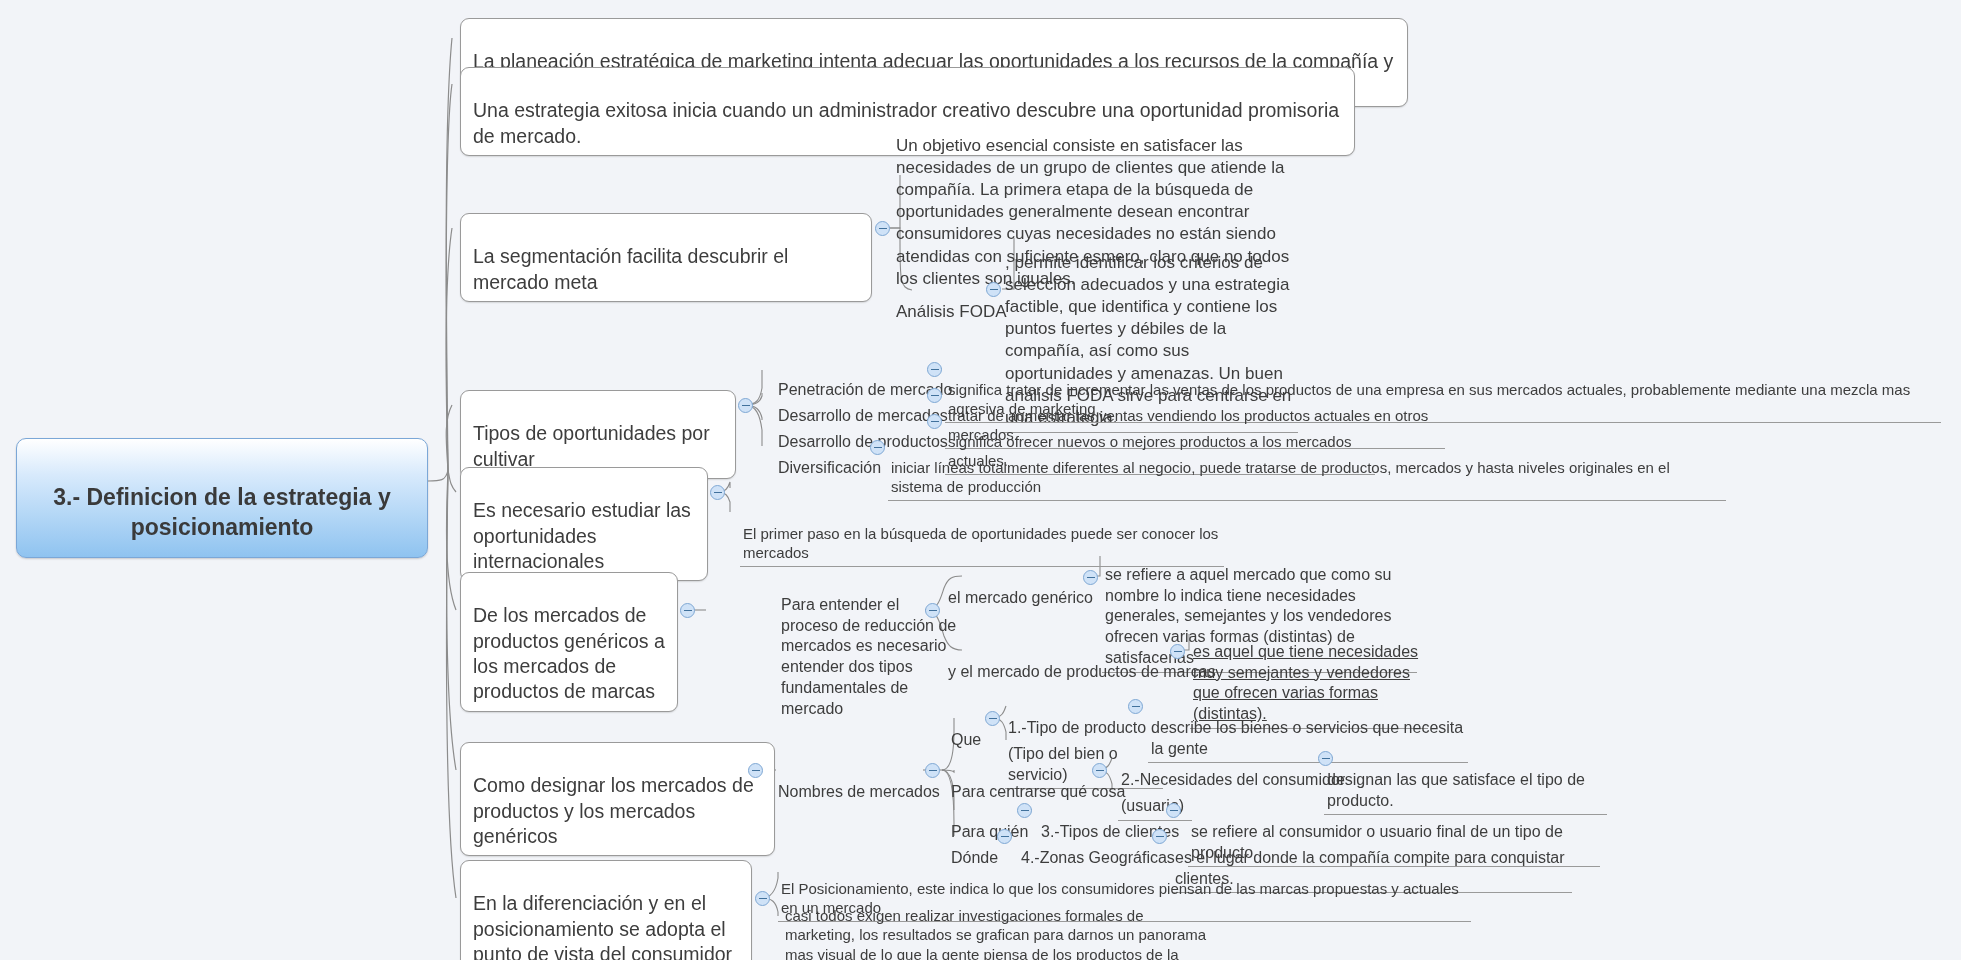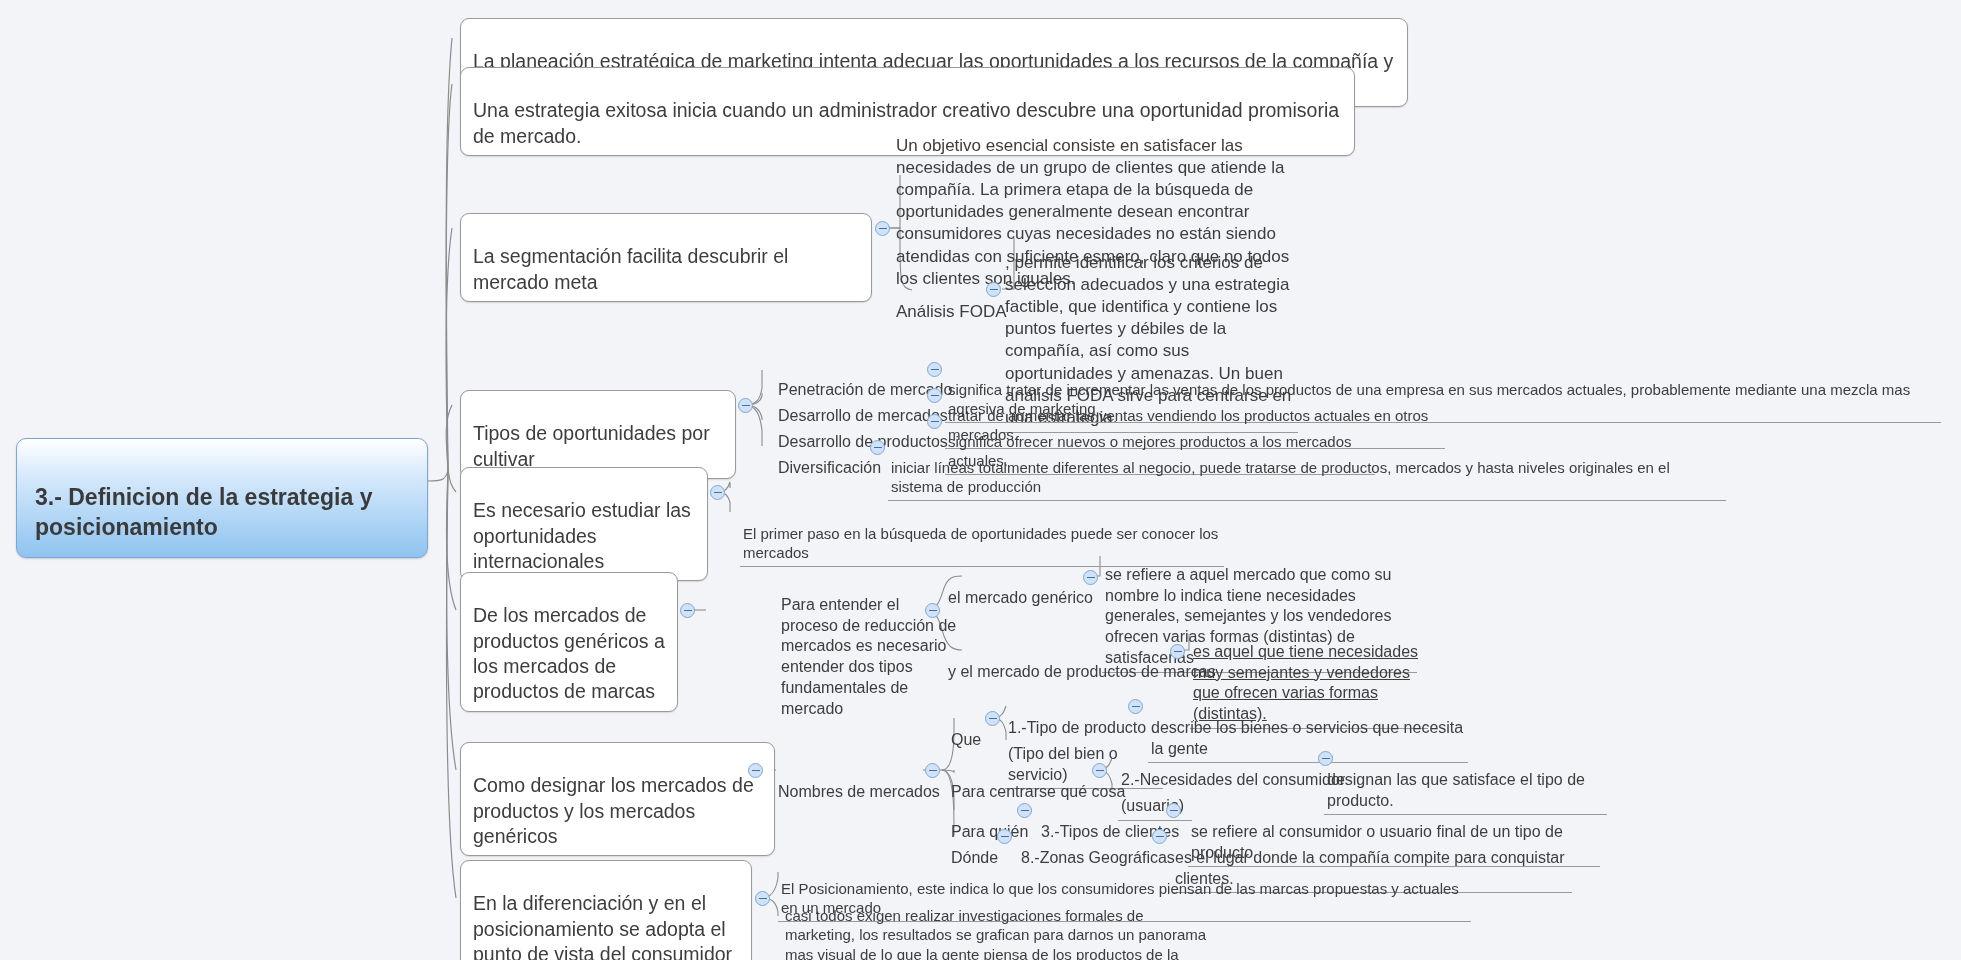--- a/index.html
+++ b/index.html
@@ -27,20 +27,21 @@
     white-space: pre-line;
   }
   
   .root {
     border: 1px solid #7ba7d7;
     border-radius: 10px;
     background: linear-gradient(to bottom, #ffffff 0%, #d8eafc 30%, #aed4f5 70%, #8fc3f0 100%);
     font-weight: bold;
     font-size: 23px;
     color: #3a3a3a;
+    text-align: center;
     padding: 14px 18px;
     box-shadow: 0 1px 2px rgba(0,0,0,0.18);
   }
   
   .boxed {
     border: 1px solid #9a9a9a;
     border-radius: 9px;
     background: #ffffff;
     padding: 5px 12px 6px 12px;
     font-size: 19.5px;
@@ -300,21 +301,21 @@
   <span class="handle" style="left:1166px; top:803px;"></span>
   <div class="node plain med u" style="left:1188px; top:800px; width:412px;">
     <span>se refiere al consumidor o usuario final de un tipo de producto</span>
   </div>
 
   <div class="node plain med" style="left:948px; top:826px;">
     <span>Dónde</span>
   </div>
   <span class="handle" style="left:997px; top:829px;"></span>
   <div class="node plain med" style="left:1018px; top:826px;">
-    <span>8.-Zonas Geográficas</span>
+    <span>4.-Zonas Geográficas</span>
   </div>
   <span class="handle" style="left:1152px; top:829px;"></span>
   <div class="node plain med u" style="left:1172px; top:826px; width:400px;">
     <span>es el lugar donde la compañía compite para conquistar clientes.</span>
   </div>
 
   <div class="node boxed" style="left:460px; top:860px; width:292px;">
     <span>En la diferenciación y en el posicionamiento se adopta el punto de vista del consumidor</span>
   </div>
   <span class="handle" style="left:755px; top:891px;"></span>

